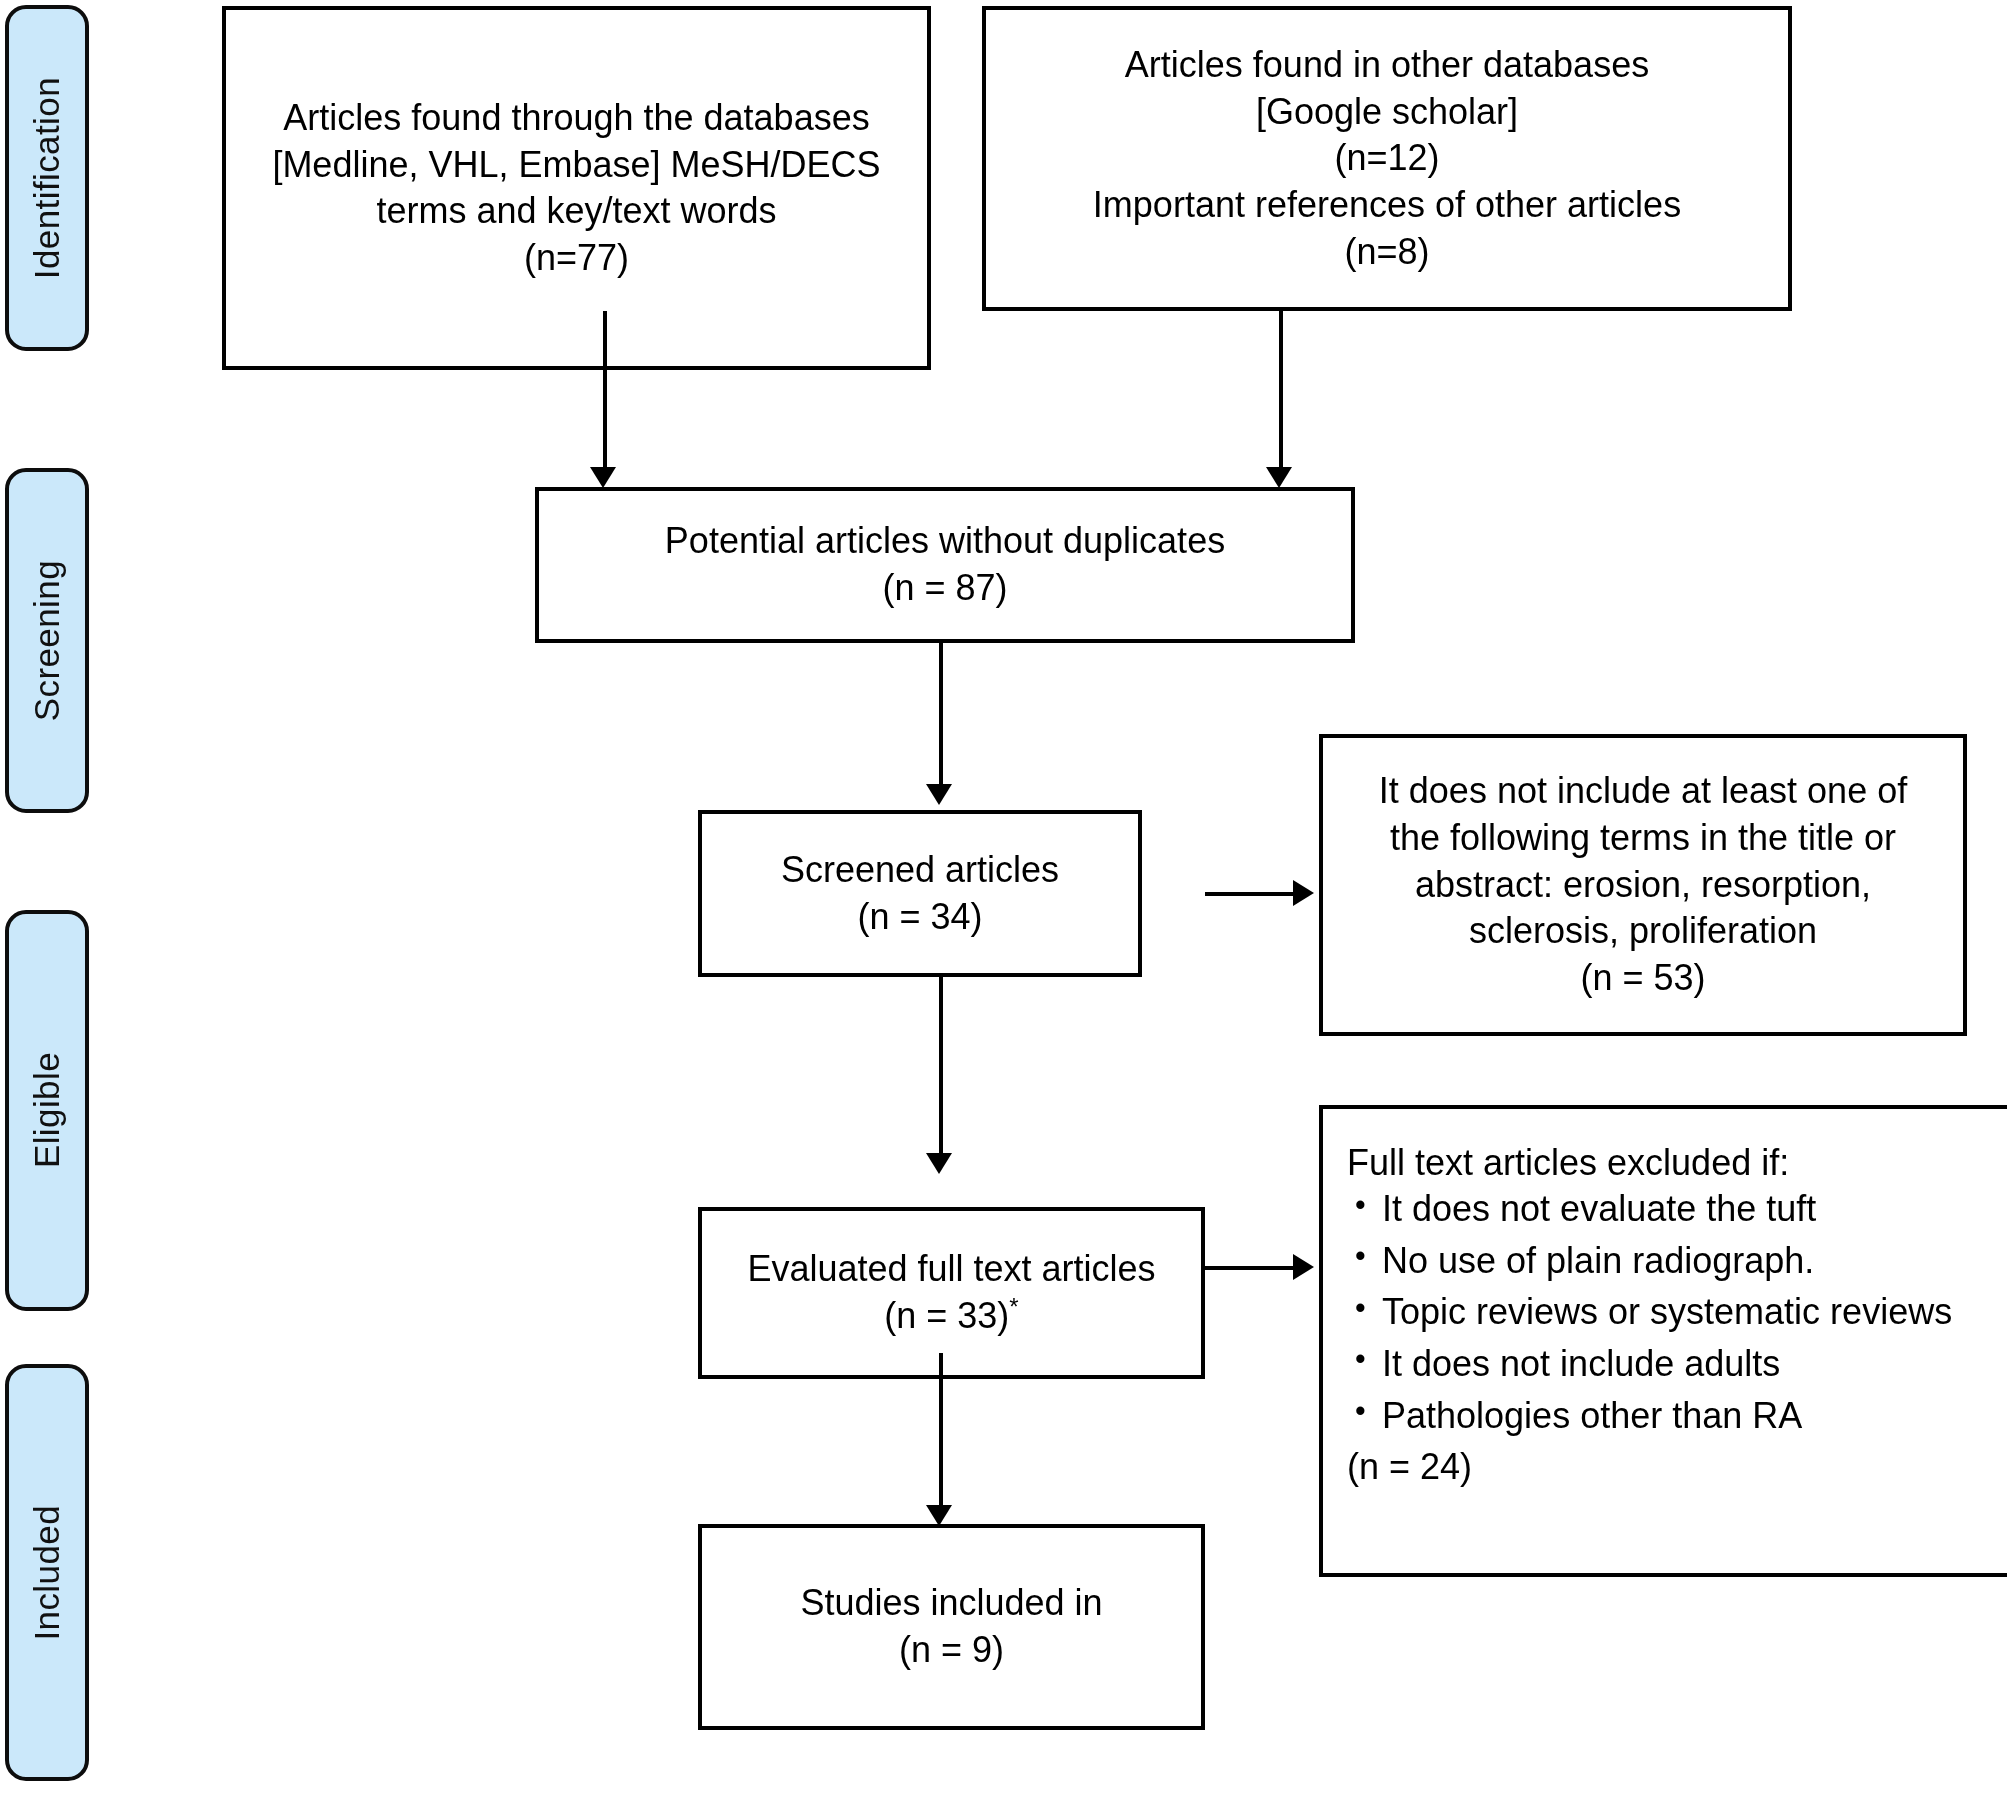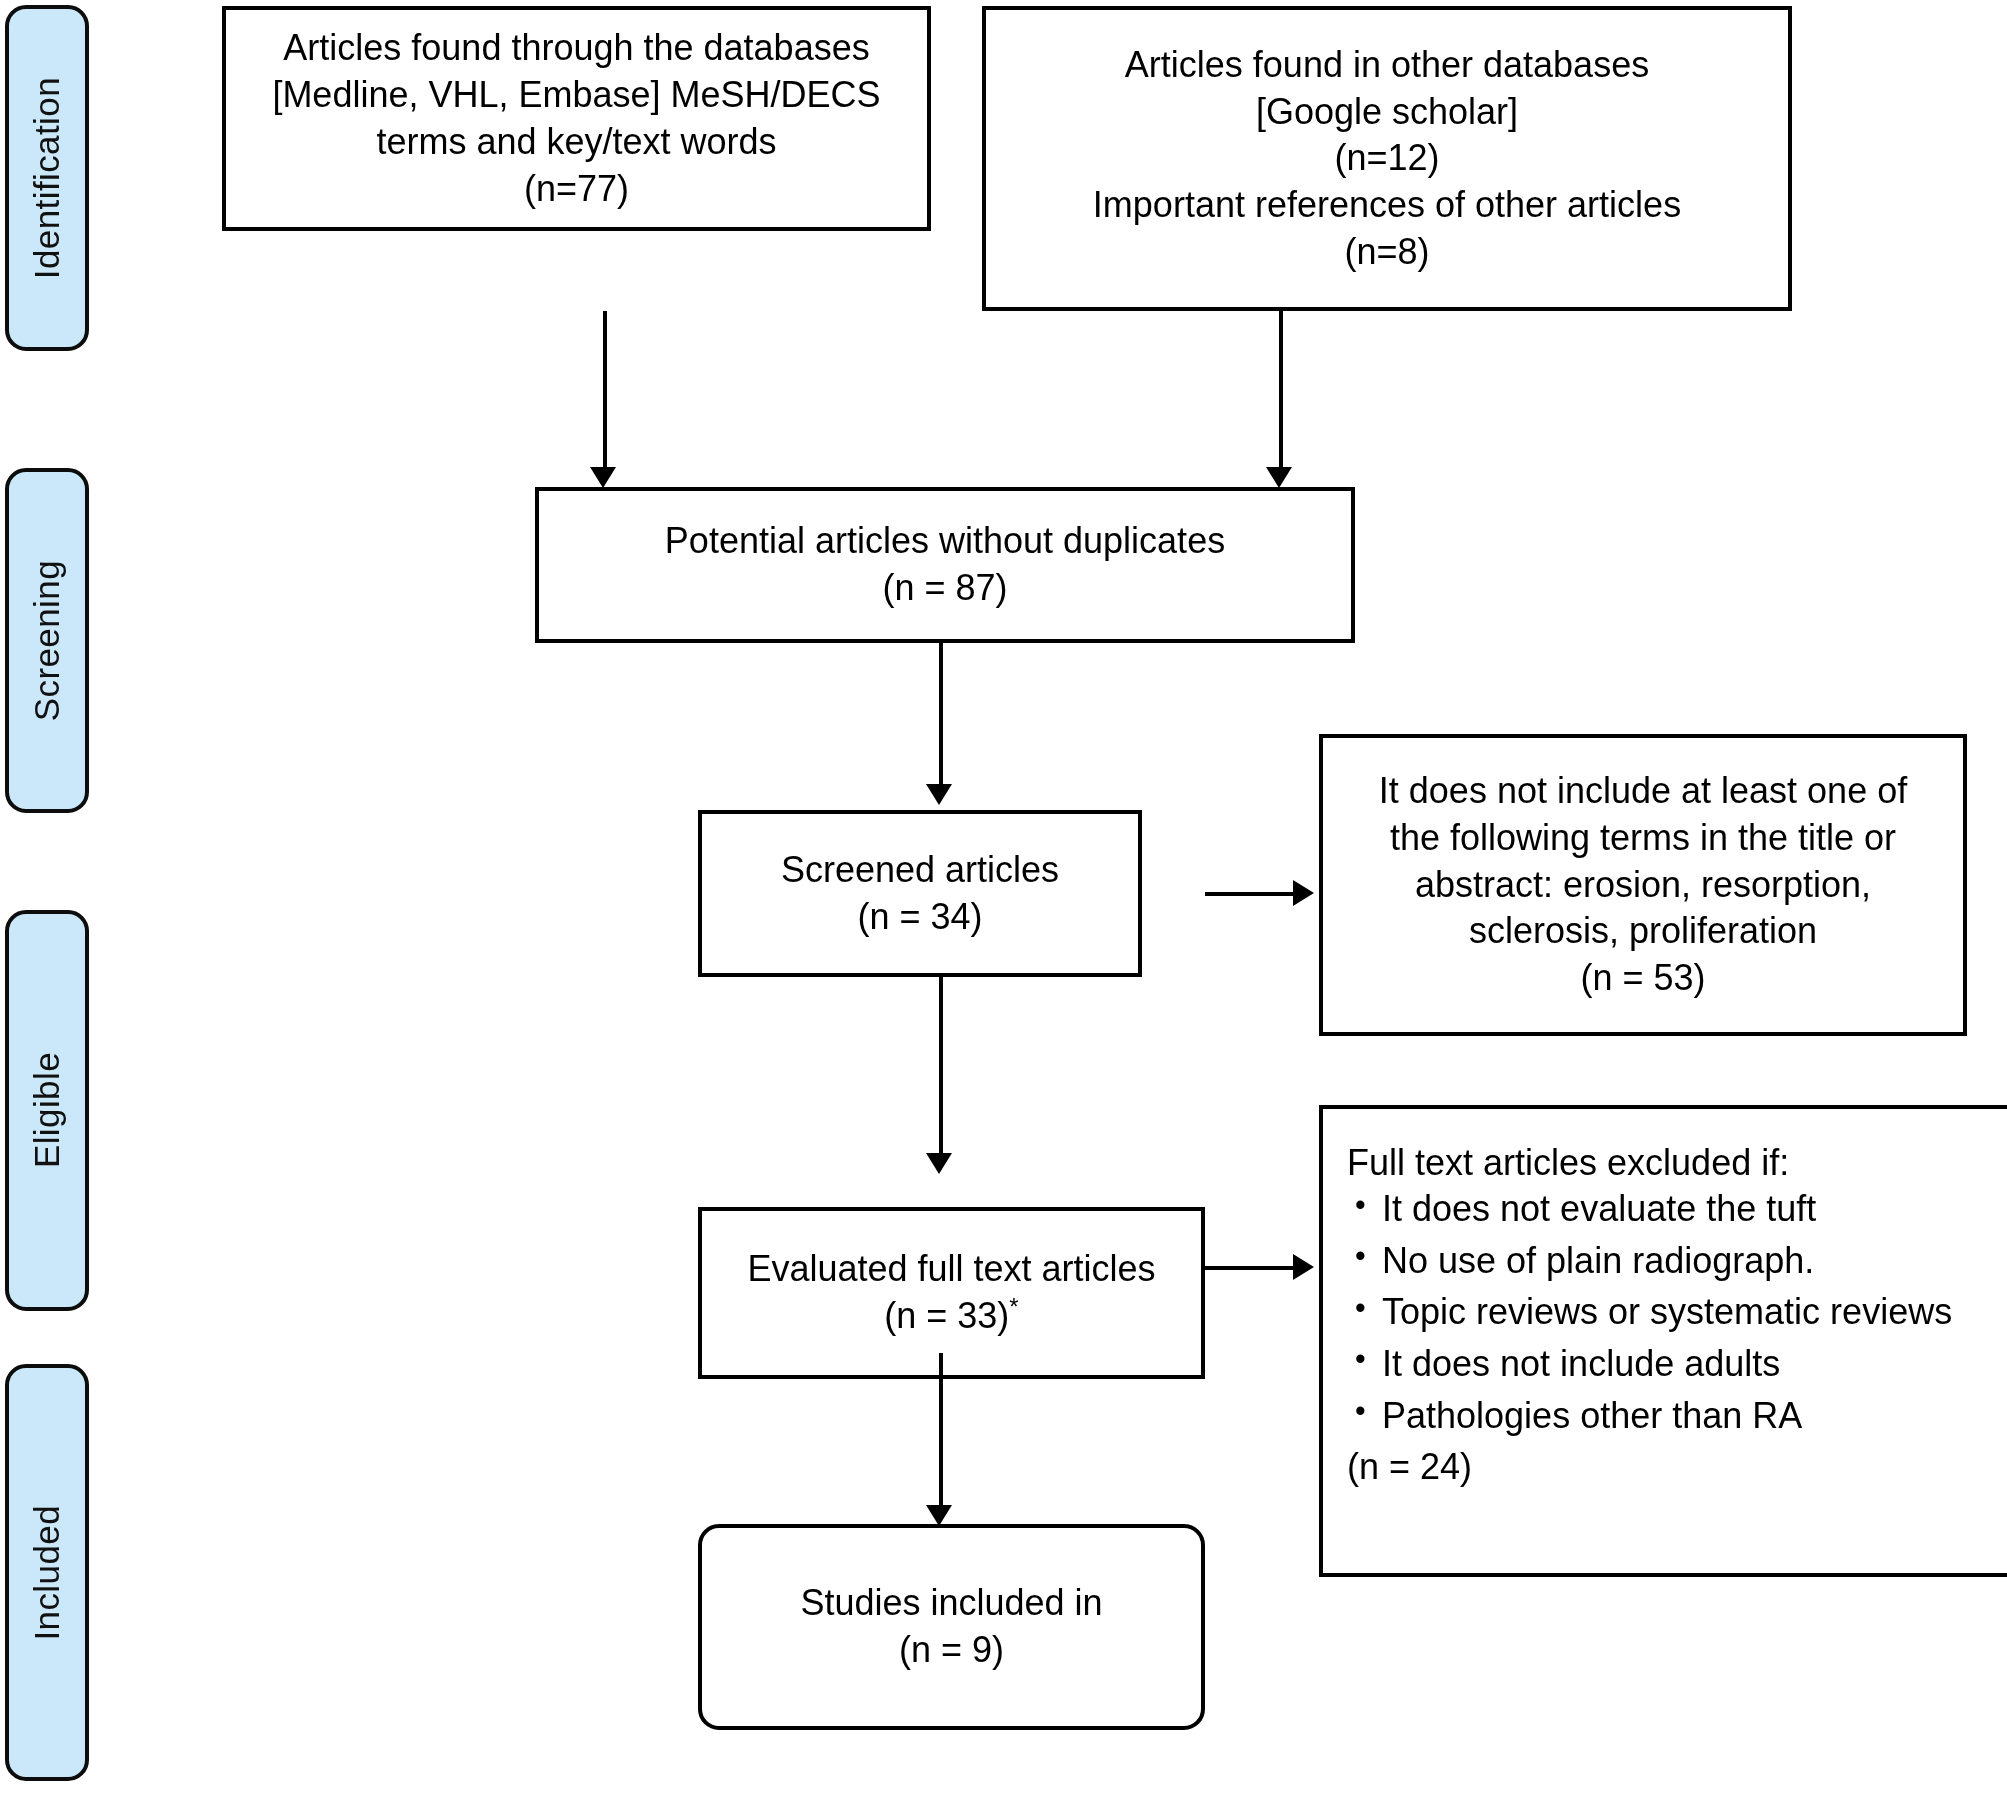--- a/index.html
+++ b/index.html
@@ -100,21 +100,21 @@
   </div>
 
   <div class="stage-tab" style="top:910px;height:401px;">
     <span class="stage-label">Eligible</span>
   </div>
 
   <div class="stage-tab" style="top:1364px;height:417px;">
     <span class="stage-label">Included</span>
   </div>
 
-  <div class="flow-box" style="left:222px;top:6.4px;width:709px;height:225px;">
+  <div class="flow-box" style="left:222px;top:6.4px;width:709px;height:364px;">
     <div class="inner">
       <span class="line-item">Articles found through the databases</span>
       <span class="line-item">[Medline, VHL, Embase] MeSH/DECS</span>
       <span class="line-item">terms and key/text words</span>
       <span class="line-item">(n=77)</span>
     </div>
   </div>
 
   <div class="flow-box" style="left:982px;top:6.4px;width:810px;height:305px;">
     <div class="inner">
@@ -185,21 +185,21 @@
         <li>It does not include adults</li>
         <li>Pathologies other than RA</li>
       </ul>
       <span class="excl-total">(n = 24)</span>
     </div>
   </div>
 
   <div class="conn vline" style="left:939px;top:1353px;height:154px;"></div>
   <div class="arrow-down" style="left:926px;top:1505px;"></div>
 
-  <div class="flow-box" style="left:698px;top:1524px;width:507px;height:206px;border-radius:21px;">
+  <div class="flow-box" style="left:698px;top:1524px;width:507px;height:206px;">
     <div class="inner">
       <span class="line-item">Studies included in</span>
       <span class="line-item">(n = 9)</span>
     </div>
   </div>
 
 </div>
 
 
 </body></html>

